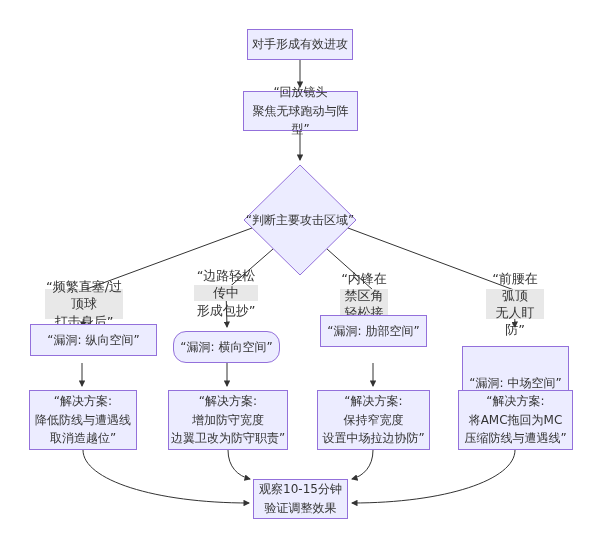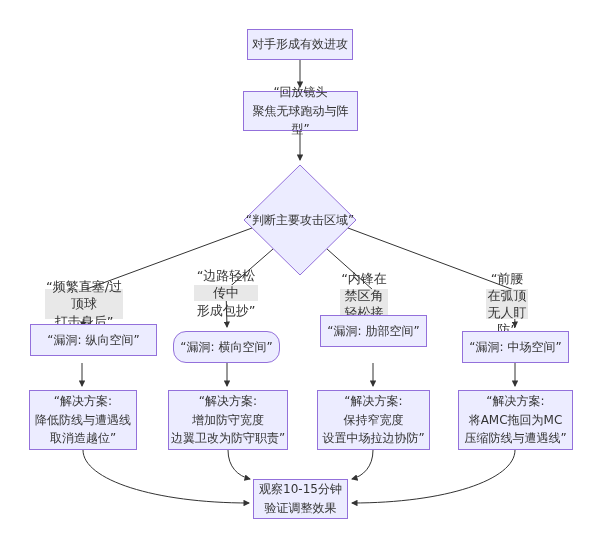--- a/index.html
+++ b/index.html
@@ -96,25 +96,25 @@
   </div>
   <div class="node rect" style="left:320px;top:315px;width:107px;height:32px;">
     <span>“漏洞: 肋部空间”</span>
   </div>
   <div class="node rect" style="left:317px;top:390px;width:113px;height:60px;">
     <span>“解决方案:
 保持窄宽度
 设置中场拉边协防”</span>
   </div>
 
-  <div class="node elabel" style="left:486px;top:289px;width:42px;height:30px;">
+  <div class="node elabel" style="left:486px;top:289px;width:58px;height:30px;">
     <span>“前腰在弧顶
 无人盯防”</span>
   </div>
-  <div class="node rect" style="left:462px;top:331px;width:107px;height:32px;">
+  <div class="node rect" style="left:462px;top:346px;width:107px;height:48px;align-items:flex-end;">
     <span>“漏洞: 中场空间”</span>
   </div>
   <div class="node rect" style="left:458px;top:390px;width:115px;height:60px;">
     <span>“解决方案:
 将AMC拖回为MC
 压缩防线与遭遇线”</span>
   </div>
 
   <div class="node rect" style="left:253px;top:479px;width:95px;height:40px;">
     <span>观察10-15分钟

